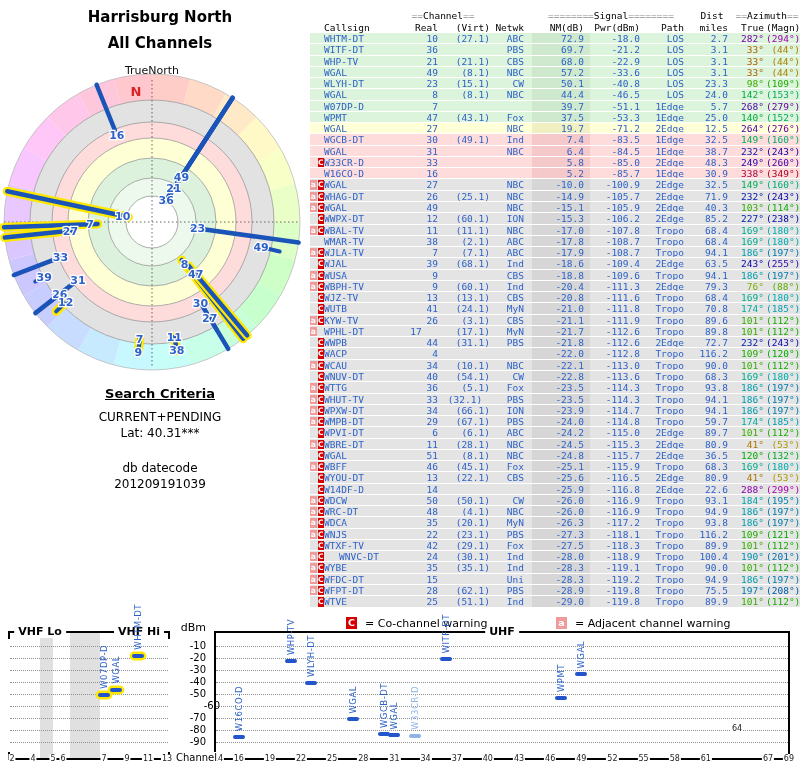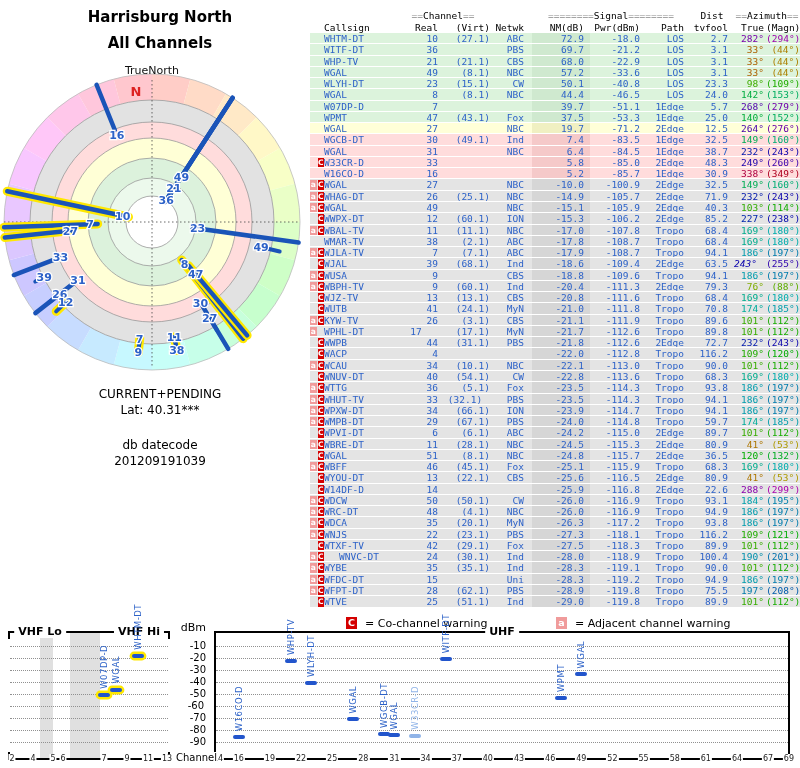--- a/index.html
+++ b/index.html
@@ -136,20 +136,21 @@
       <text x="59.80274182801351" y="240.032392613102" text-anchor="middle" font-size="11" font-weight="bold" fill="#2d62c8" stroke="#fff" stroke-width="2.5" paint-order="stroke">26</text>
       <text x="65.70026320893793" y="248.47580648737488" text-anchor="middle" font-size="11" font-weight="bold" fill="#2d62c8" stroke="#fff" stroke-width="2.5" paint-order="stroke">12</text>
       <text x="44.1882105732075" y="222.93285046848519" text-anchor="middle" font-size="11" font-weight="bold" fill="#2d62c8" stroke="#fff" stroke-width="2.5" paint-order="stroke">39</text>
       <text x="174.32465245905576" y="282.85038046337667" text-anchor="middle" font-size="11" font-weight="bold" fill="#2d62c8" stroke="#fff" stroke-width="2.5" paint-order="stroke">11</text>
       <text x="176.80516939895085" y="295.6115338481963" text-anchor="middle" font-size="11" font-weight="bold" fill="#2d62c8" stroke="#fff" stroke-width="2.5" paint-order="stroke">38</text>
       <text x="139.66564133441693" y="285.35358365345627" text-anchor="middle" font-size="11" font-weight="bold" fill="#2d62c8" stroke="#fff" stroke-width="2.5" paint-order="stroke">7</text>
       <text x="138.30677131193744" y="298.28236829324385" text-anchor="middle" font-size="11" font-weight="bold" fill="#2d62c8" stroke="#fff" stroke-width="2.5" paint-order="stroke">9</text>
     </svg>
 
   <div class="abs" id="search">
+    <div class="hd">Search Criteria</div>
     <div class="ln">CURRENT+PENDING</div>
     <div class="ln">Lat: 40.31***</div>
     <div class="db">db datecode</div>
     <div class="ln">201209191039</div>
   </div>
 
 
   <div class="abs" id="sig-table">
       <div class="hline">
         <span class="tc" style="width: 84px; text-align: center;"></span>
@@ -161,21 +162,21 @@
       </div>
       <div class="hline">
         <span class="tc" style="width: 14px; text-align: left; padding-right: 0px;"></span>
         <span class="tc" style="width: 70px; text-align: left; padding-right: 0px;">Callsign</span>
         <span class="tc" style="width: 46px; text-align: right; padding-right: 2px;">Real</span>
         <span class="tc" style="width: 52px; text-align: right; padding-right: 2px;">(Virt)</span>
         <span class="tc" style="width: 40px; text-align: right; padding-right: 8px;">Netwk</span>
         <span class="tc" style="width: 58px; text-align: right; padding-right: 6px;">NM(dB)</span>
         <span class="tc" style="width: 56px; text-align: right; padding-right: 6px;">Pwr(dBm)</span>
         <span class="tc" style="width: 44px; text-align: right; padding-right: 6px;">Path</span>
-        <span class="tc" style="width: 44px; text-align: right; padding-right: 6px;">tvfool</span>
+        <span class="tc" style="width: 44px; text-align: right; padding-right: 6px;">miles</span>
         <span class="tc" style="width: 32px; text-align: right; padding-right: 2px;">True</span>
         <span class="tc" style="width: 34px; text-align: right; padding-right: 0px;">(Magn)</span>
       </div>
       <div class="trow bg-g">
         <span class="tc" style="width: 14px; text-align: left; padding-right: 0px; display: flex; gap: 1px; padding-top: 1px;">
           <span class="mbox"></span>
           <span class="mbox"></span>
         </span>
         <span class="tc blue" style="width: 70px; text-align: left; padding-right: 0px;">WHTM-DT</span>
         <span class="tc blue" style="width: 46px; text-align: right; padding-right: 2px;">10</span>
@@ -498,21 +499,21 @@
           <span class="mbox mC">C</span>
         </span>
         <span class="tc blue" style="width: 70px; text-align: left; padding-right: 0px;">WJAL</span>
         <span class="tc blue" style="width: 46px; text-align: right; padding-right: 2px;">39</span>
         <span class="tc blue" style="width: 52px; text-align: right; padding-right: 2px;">(68.1)</span>
         <span class="tc blue" style="width: 40px; text-align: right; padding-right: 8px;">Ind</span>
         <span class="tc blue nmcell" style="width: 58px; text-align: right; padding-right: 6px;">-18.6</span>
         <span class="tc blue" style="width: 56px; text-align: right; padding-right: 6px;">-109.4</span>
         <span class="tc blue" style="width: 44px; text-align: right; padding-right: 6px;">2Edge</span>
         <span class="tc blue" style="width: 44px; text-align: right; padding-right: 6px;">63.5</span>
-        <span class="tc" style="width: 32px; text-align: left; padding-right: 2px; color: rgb(9, 0, 173); font-style: italic;">243°</span>
+        <span class="tc" style="width: 32px; text-align: right; padding-right: 2px; color: rgb(9, 0, 173);">243°</span>
         <span class="tc" style="width: 34px; text-align: right; padding-right: 0px; color: rgb(43, 0, 173);">(255°)</span>
       </div>
       <div class="trow bg-e">
         <span class="tc" style="width: 14px; text-align: left; padding-right: 0px; display: flex; gap: 1px; padding-top: 1px;">
           <span class="mbox mA">a</span>
           <span class="mbox mC">C</span>
         </span>
         <span class="tc blue" style="width: 70px; text-align: left; padding-right: 0px;">WUSA</span>
         <span class="tc blue" style="width: 46px; text-align: right; padding-right: 2px;">9</span>
         <span class="tc blue" style="width: 52px; text-align: right; padding-right: 2px;"></span>
@@ -1003,21 +1004,21 @@
       <div class="abs gridln" style="left: 216px; top: 670px; width: 572px;"></div>
       <div class="abs dbmlab" style="left: 178px; top: 664px;">-30</div>
       <div class="abs gridln" style="left: 10px; top: 682px; width: 158px;"></div>
       <div class="abs gridln" style="left: 216px; top: 682px; width: 572px;"></div>
       <div class="abs dbmlab" style="left: 178px; top: 676px;">-40</div>
       <div class="abs gridln" style="left: 10px; top: 694px; width: 158px;"></div>
       <div class="abs gridln" style="left: 216px; top: 694px; width: 572px;"></div>
       <div class="abs dbmlab" style="left: 178px; top: 688px;">-50</div>
       <div class="abs gridln" style="left: 10px; top: 706px; width: 158px;"></div>
       <div class="abs gridln" style="left: 216px; top: 706px; width: 572px;"></div>
-      <div class="abs dbmlab" style="left: 176px; top: 700px;">-60</div>
+      <div class="abs dbmlab" style="left: 192px; top: 700px;">-60</div>
       <div class="abs gridln" style="left: 10px; top: 718px; width: 158px;"></div>
       <div class="abs gridln" style="left: 216px; top: 718px; width: 572px;"></div>
       <div class="abs dbmlab" style="left: 178px; top: 712px;">-70</div>
       <div class="abs gridln" style="left: 10px; top: 730px; width: 158px;"></div>
       <div class="abs gridln" style="left: 216px; top: 730px; width: 572px;"></div>
       <div class="abs dbmlab" style="left: 178px; top: 724px;">-80</div>
       <div class="abs gridln" style="left: 10px; top: 742px; width: 158px;"></div>
       <div class="abs gridln" style="left: 216px; top: 742px; width: 572px;"></div>
       <div class="abs dbmlab" style="left: 178px; top: 736px;">-90</div>
       <div class="abs dbmlab" style="left: 178px; top: 621px; font-size: 11px;">dBm</div>
@@ -1056,21 +1057,21 @@
       <div class="abs chanlab" style="left: 425.6px; top: 754px;">34</div>
       <div class="abs chanlab" style="left: 456.74px; top: 754px;">37</div>
       <div class="abs chanlab" style="left: 487.88px; top: 754px;">40</div>
       <div class="abs chanlab" style="left: 519.02px; top: 754px;">43</div>
       <div class="abs chanlab" style="left: 550.16px; top: 754px;">46</div>
       <div class="abs chanlab" style="left: 581.3px; top: 754px;">49</div>
       <div class="abs chanlab" style="left: 612.44px; top: 754px;">52</div>
       <div class="abs chanlab" style="left: 643.58px; top: 754px;">55</div>
       <div class="abs chanlab" style="left: 674.72px; top: 754px;">58</div>
       <div class="abs chanlab" style="left: 705.86px; top: 754px;">61</div>
-      <div class="abs chanlab" style="left: 737px; top: 754px;">64</div>
+      <div class="abs chanlab" style="left: 737px; top: 724px;">64</div>
       <div class="abs chanlab" style="left: 768.14px; top: 754px;">67</div>
       <div class="abs chanlab" style="left: 788.9px; top: 754px;">69</div>
       <div class="abs" style="left: 176px; top: 752px; font-size: 10px; background: rgb(255, 255, 255);">Channel</div>
       <div class="abs bar hl" style="left: 98px; top: 693.32px;"></div>
       <div class="abs vlbl-anchor" style="left: 104px; top: 689.32px;">
         <div class="vlbl">W07DP-D</div>
       </div>
       <div class="abs bar hl" style="left: 109.5px; top: 687.8px;"></div>
       <div class="abs vlbl-anchor" style="left: 115.5px; top: 683.8px;">
         <div class="vlbl">WGAL</div>

